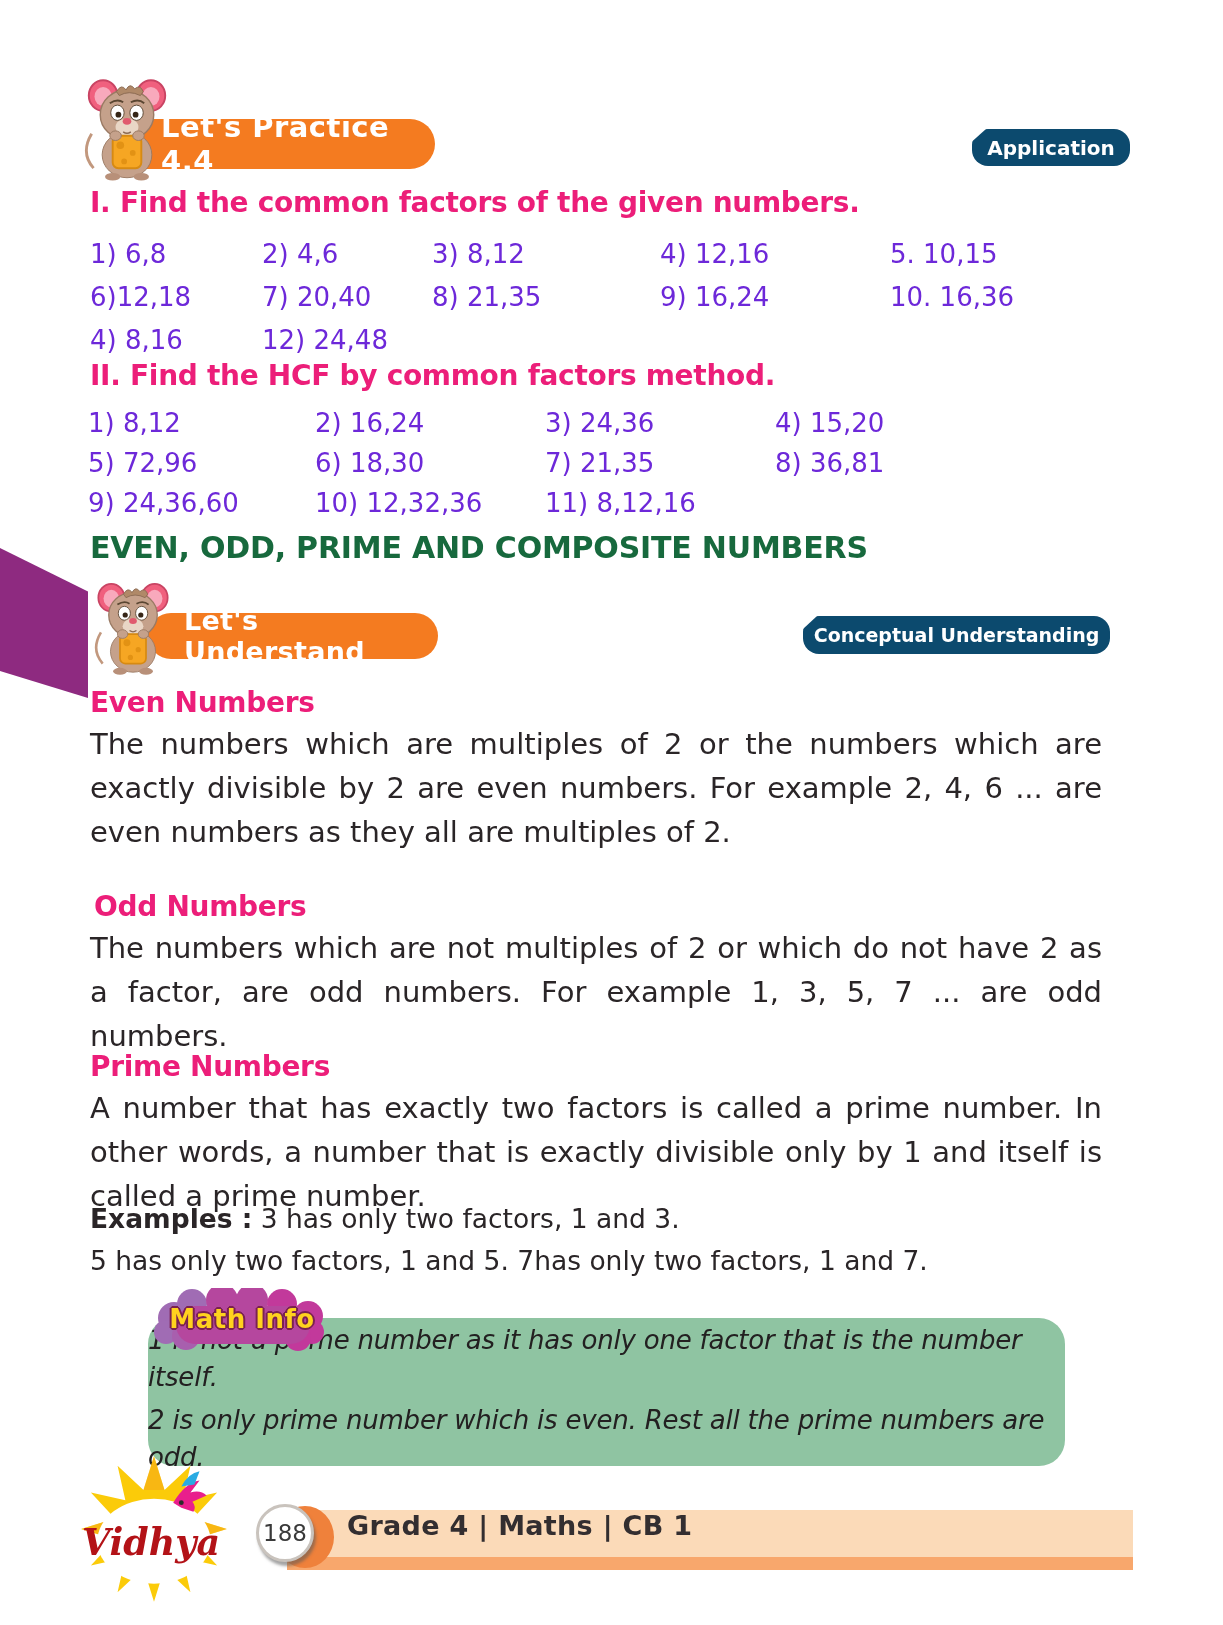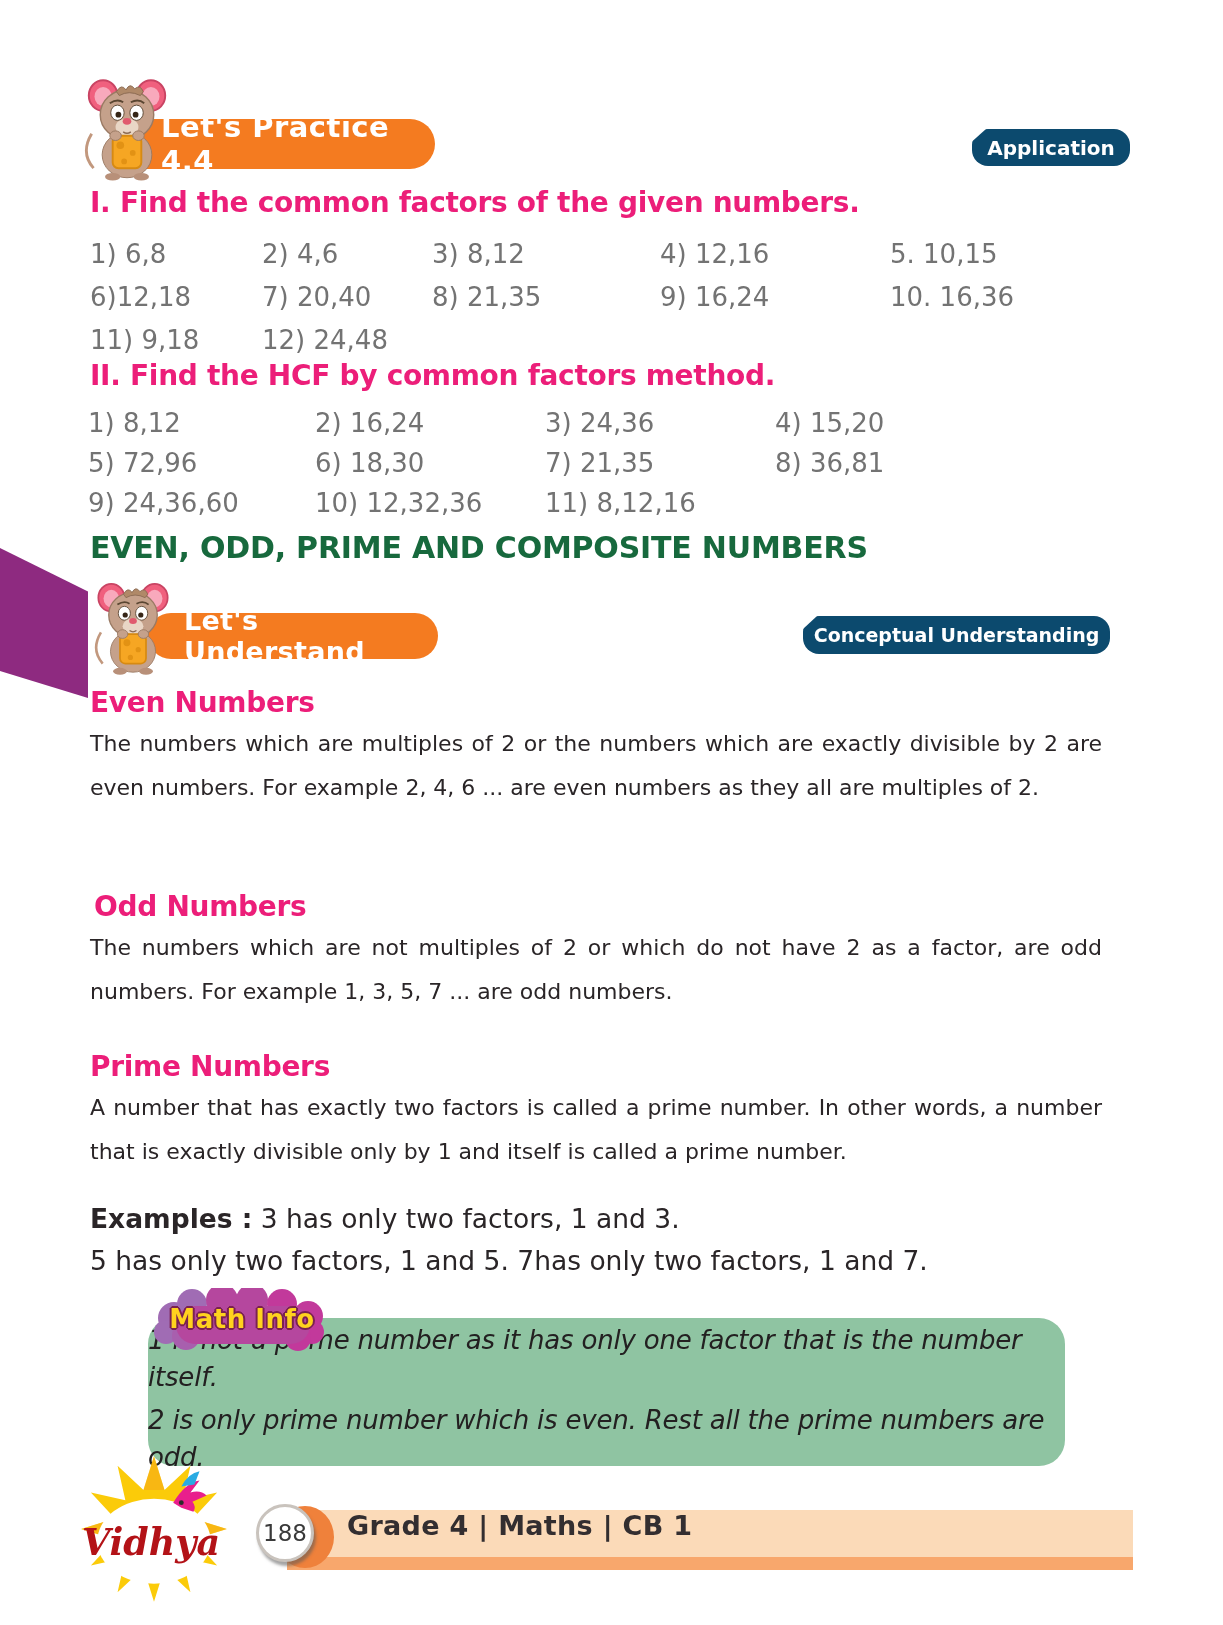--- a/index.html
+++ b/index.html
@@ -24,26 +24,26 @@
     border-radius:16px; clip-path:polygon(14px 0, 100% 0, 100% 100%, 0 100%, 0 34%);
   }
   .badge-application { left:972px; top:129px; width:158px; height:37px; }
   .badge-conceptual  { left:803px; top:616px; width:307px; height:38px; font-size:19px; }
 
   
   .h-pink  { color:#ec1e79; font-weight:700; font-size:28px; letter-spacing:-.3px; }
   .h-green { color:#17693d; font-weight:700; font-size:30px; letter-spacing:-.2px; }
 
   
-  .grid { display:grid; font-size:26px; color:#737373; }
+  .grid { display:grid; font-size:26px; color:#6d28d9; }
   .grid1 { left:90px; top:233px; width:1060px; grid-template-columns:172px 170px 228px 230px auto; line-height:43px; }
   .grid2 { left:88px; top:403px; width:1000px; grid-template-columns:227px 230px 230px auto; line-height:40px; }
 
   
-  .para { left:90px; width:1012px; font-size:22px; line-height:44px; text-align:justify; }
+  .para { left:90px; width:1012px; font-size:29px; line-height:44px; text-align:justify; }
   .bold { font-weight:700; }
 
   
   .purple-tab {
     left:0; top:548px; width:88px; height:150px; background:#8e2a80;
     clip-path:polygon(0 0, 100% 29%, 100% 100%, 0 82%);
   }
 
   
   .math-box {
@@ -127,21 +127,21 @@
     <div>1) 6,8</div>
     <div>2) 4,6</div>
     <div>3) 8,12</div>
     <div>4) 12,16</div>
     <div>5. 10,15</div>
     <div>6)12,18</div>
     <div>7) 20,40</div>
     <div>8) 21,35</div>
     <div>9) 16,24</div>
     <div>10. 16,36</div>
-    <div>11) 9,18</div>
+    <div>4) 8,16</div>
     <div>12) 24,48</div>
   </div>
 
   <div class="abs h-pink" style="left:90px;top:359px">II. Find the HCF by common factors method.</div>
   <div class="abs grid grid2">
     <div>1) 8,12</div>
     <div>2) 16,24</div>
     <div>3) 24,36</div>
     <div>4) 15,20</div>
     <div>5) 72,96</div>

